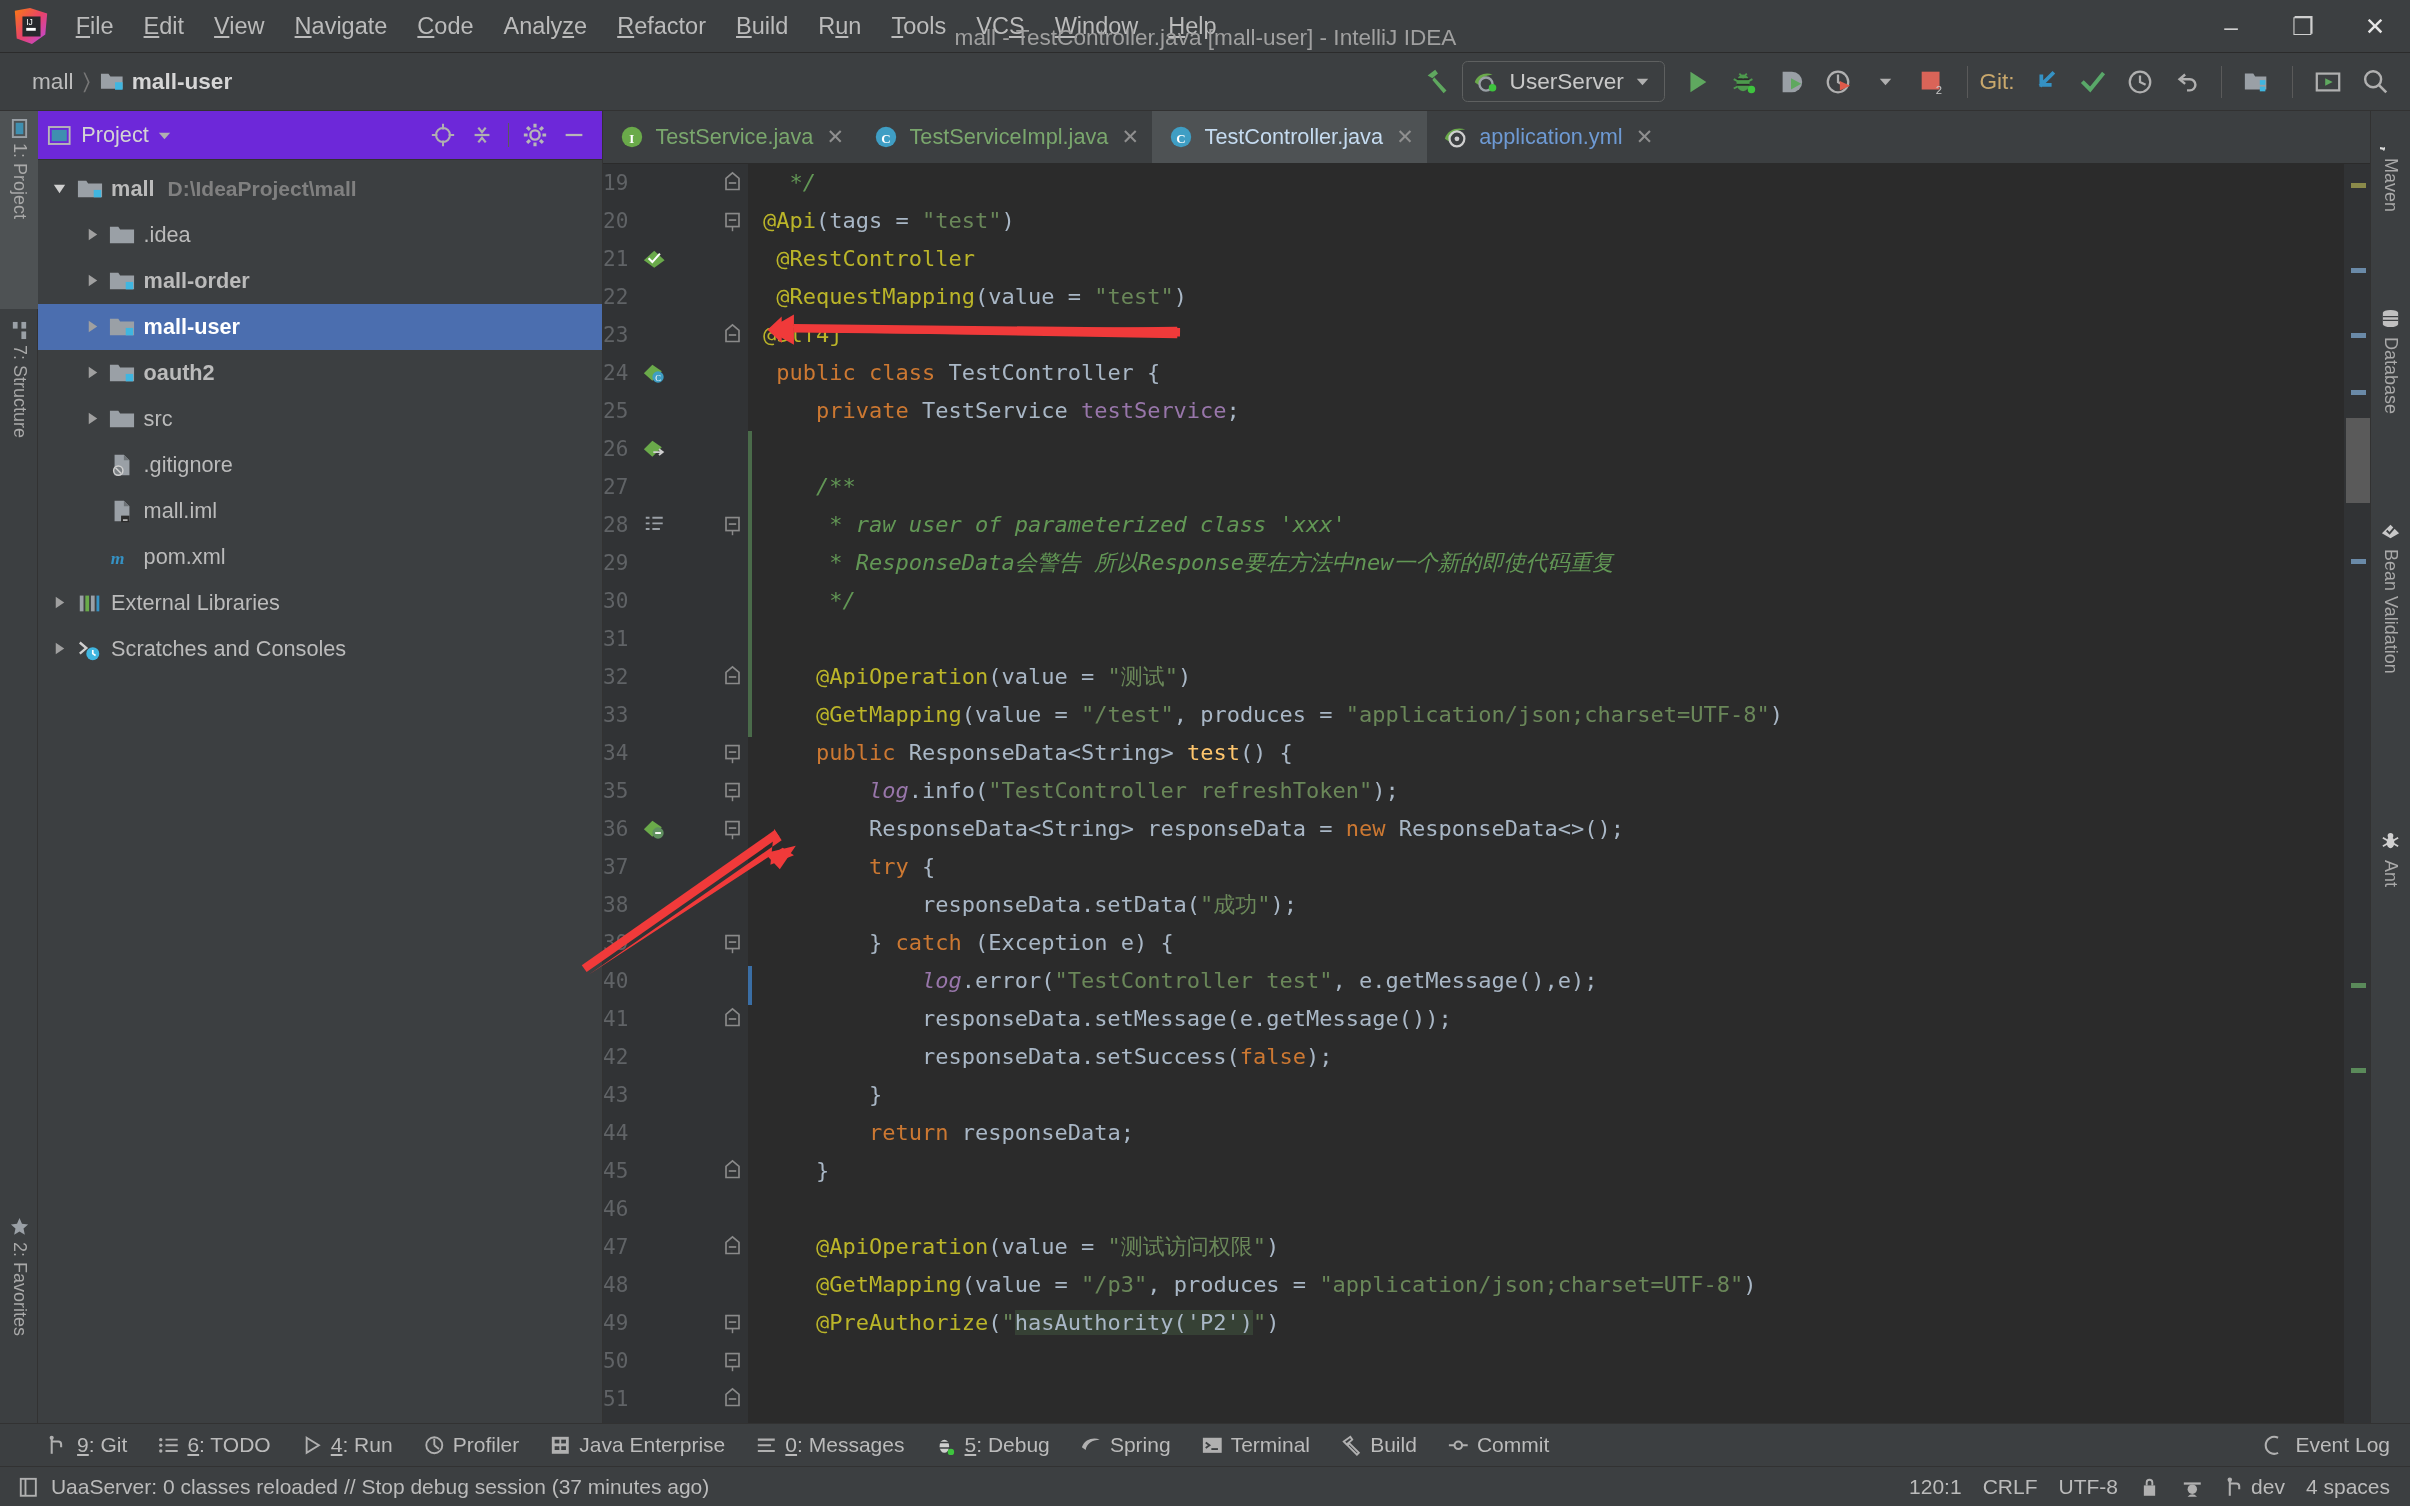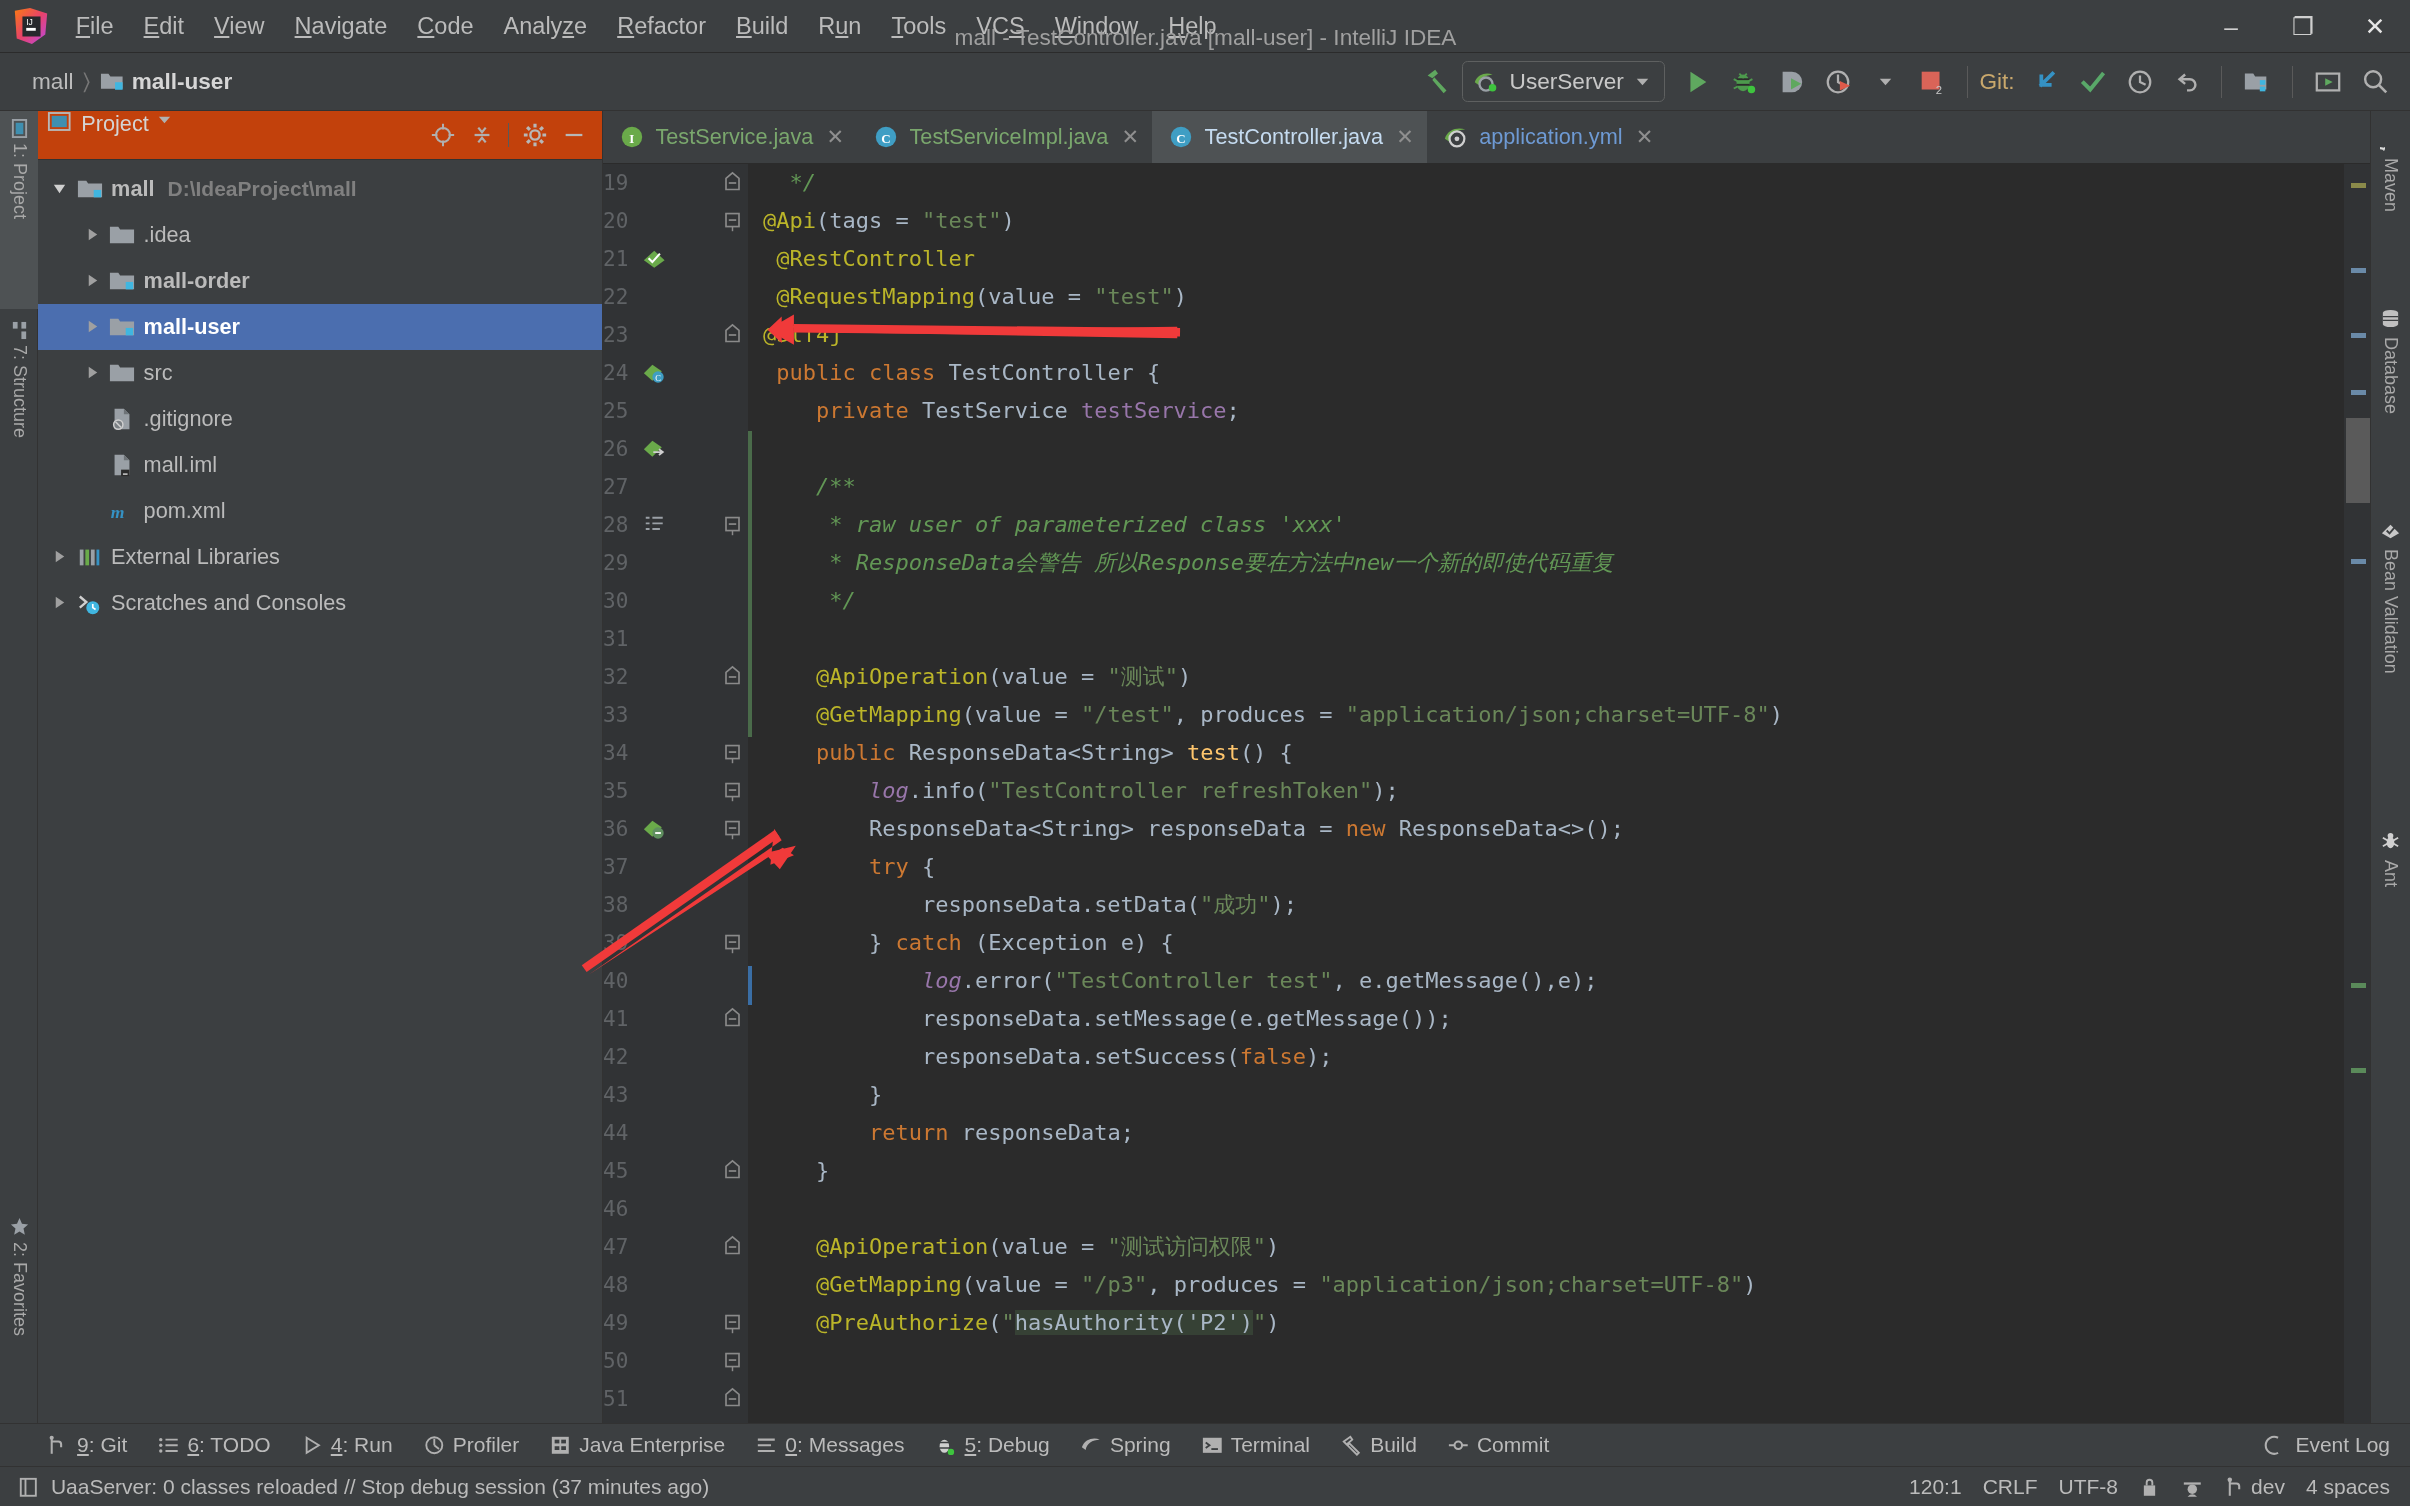--- a/index.html
+++ b/index.html
@@ -62,21 +62,21 @@
   .vtab {
     position:absolute; left:0; width:38px;
     writing-mode:vertical-rl; text-orientation:mixed;
     color:#a9a9a9; font-size:18px; white-space:nowrap;
     display:flex; align-items:center; gap:5.6px; padding:7.5px 0;
   }
   .vtab.active { background:#4e5254; }
 
   
   .projpanel { width:565px; flex:0 0 565px; background:#3c3f41; display:flex; flex-direction:column; border-right:0.9px solid #323232;}
-  .projhdr { height:49px; display:flex; background:#c2410c; padding:0 9.4px; border-bottom:0.9px solid #323232;}
+  .projhdr { height:49px; display:flex; align-items:center; background:#6d28d9; padding:0 9.4px; border-bottom:0.9px solid #323232;}
   .projhdr-title { color:#d4d4d4; font-size:21.7px; margin-left:9.4px; }
   .projhdr-icons { margin-left:auto; display:flex; align-items:center; gap:13px; padding-right:5.6px;}
   .tree { flex:1 1 auto; overflow:hidden; padding-top:5.6px; background:#3c3f41;}
   .row { height:46px; display:flex; align-items:center; font-size:21.7px; color:#bbbbbb; white-space:nowrap; padding-left:7.5px;}
   .row.sel { background:#4b6eaf; color:#ffffff; }
   .row .arrow { width:28px; display:flex; justify-content:center; align-items:center; flex:0 0 28px;}
   .row .ico { width:32px; display:flex; justify-content:center; align-items:center; flex:0 0 32px; margin-right:5.6px;}
   .row .nm { font-weight:bold; }
   .row .nm.plain { font-weight:normal; }
   .row .path { color:#808080; font-weight:bold; margin-left:13px; font-size:21px;}
@@ -432,20 +432,34 @@
           </div>
           <div class="row" style="padding-left: 40px;">
             <span class="arrow">
               <svg width="17" height="17" viewBox="0 0 18 18">
                 <path d="M5 3 L14 9 L5 15 Z" fill="#a0a0a0"></path>
               </svg>
             </span>
             <span class="ico">
               <svg width="28" height="26" viewBox="0 0 30 28">
                 <path d="M2 5 h9 l2 3 h15 v15 H2 Z" fill="#9aa0a6"></path>
+                <rect x="19" y="15" width="8" height="8" fill="#40b6e0"></rect>
+              </svg>
+            </span>
+            <span class="nm">oauth2</span>
+          </div>
+          <div class="row" style="padding-left: 40px;">
+            <span class="arrow">
+              <svg width="17" height="17" viewBox="0 0 18 18">
+                <path d="M5 3 L14 9 L5 15 Z" fill="#a0a0a0"></path>
+              </svg>
+            </span>
+            <span class="ico">
+              <svg width="28" height="26" viewBox="0 0 30 28">
+                <path d="M2 5 h9 l2 3 h15 v15 H2 Z" fill="#9aa0a6"></path>
               </svg>
             </span>
             <span class="nm plain">src</span>
           </div>
           <div class="row" style="padding-left: 40px;">
             <span class="arrow"></span>
             <span class="ico">
               <svg width="28" height="26" viewBox="0 0 30 28">
                 <path d="M7 3 h10 l6 6 v16 H7 Z" fill="#9aa0a6"></path>
                 <path d="M17 3 v6 h6" fill="#6e7377"></path>

